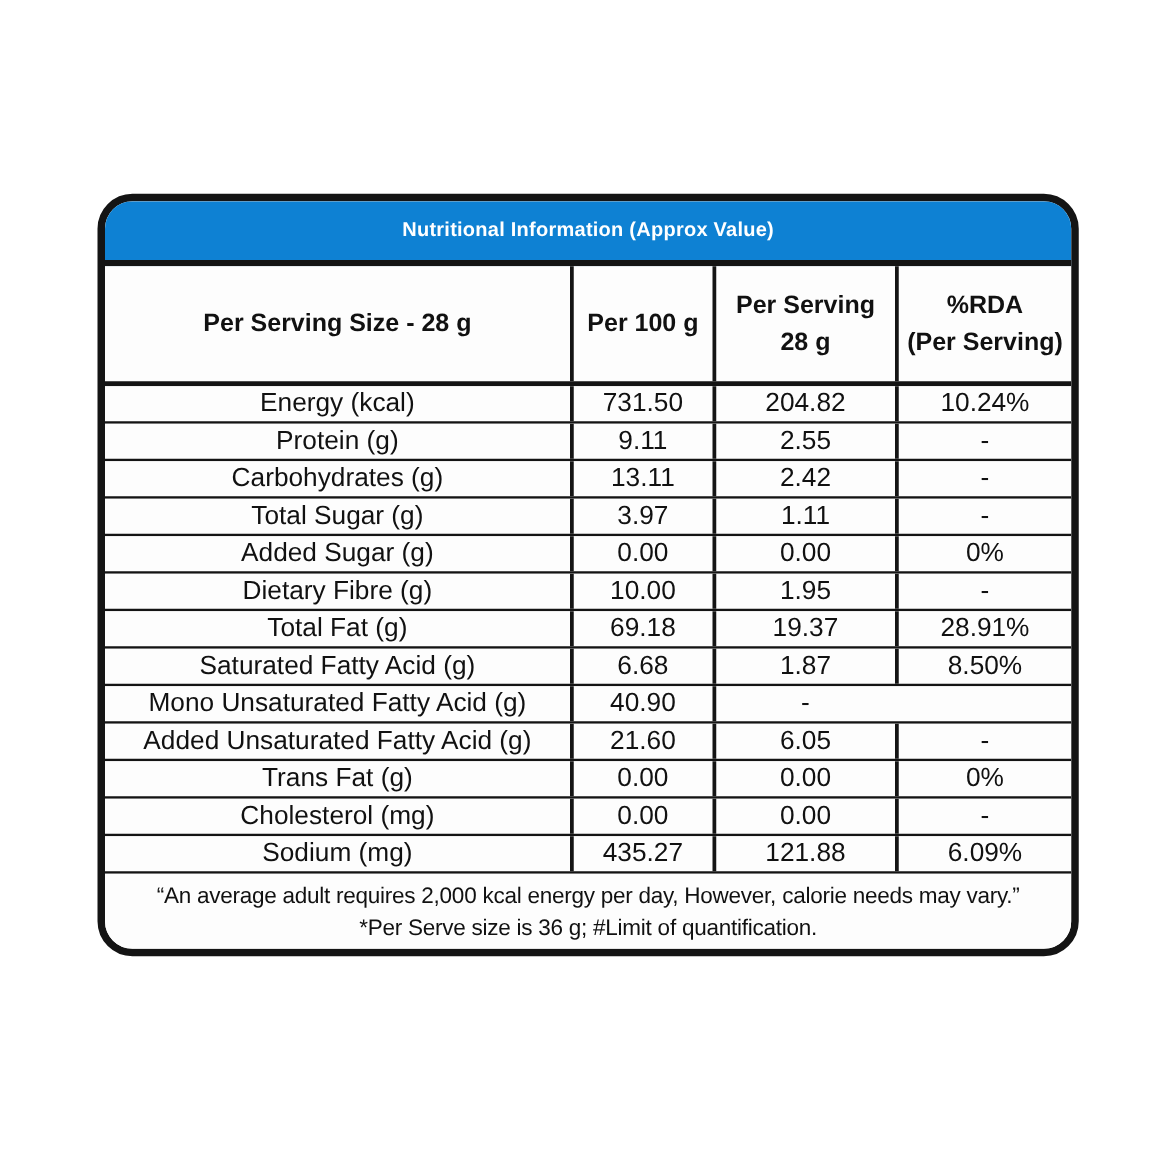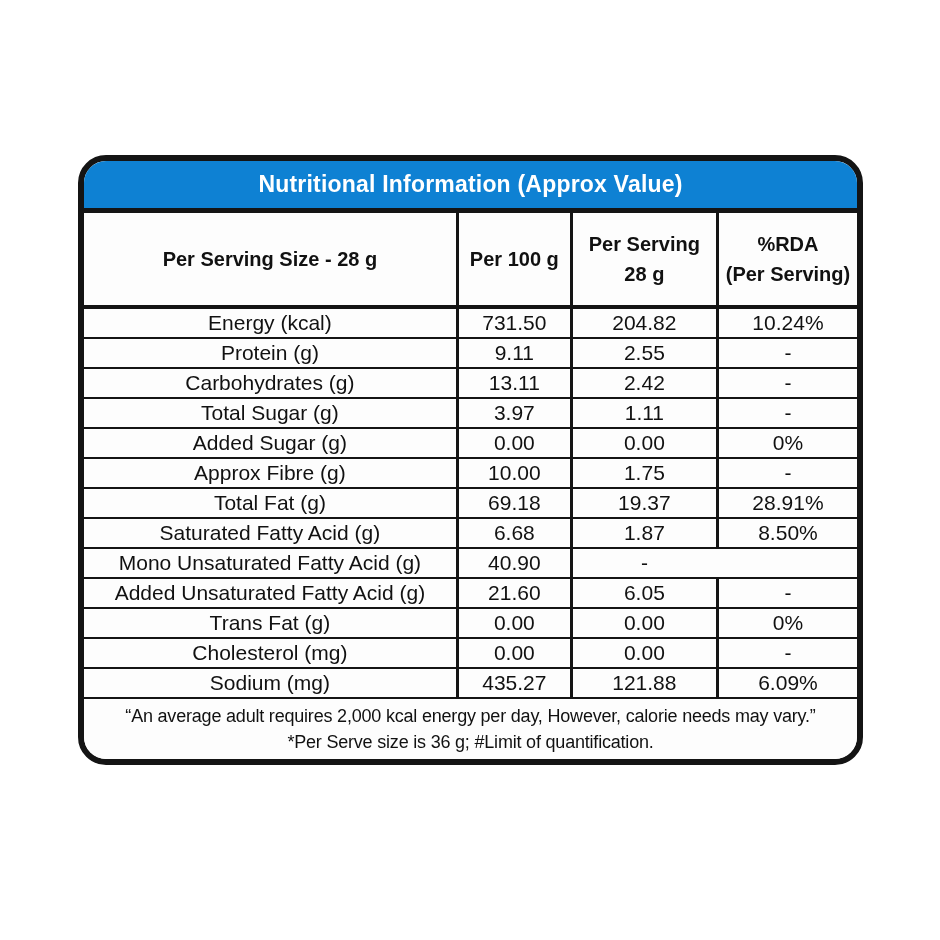--- a/index.html
+++ b/index.html
@@ -33,21 +33,21 @@
   }
 
   .banner {
     height: 52px;
     background: var(--banner-bg);
     border-bottom: 5px solid var(--table-border);
     display: flex; align-items: center; justify-content: center;
   }
   .banner .title {
     color: var(--banner-text);
-    font-size: 23px;
+    font-size: 16px;
     font-weight: bold;
     letter-spacing: 0.2px;
   }
 
   .grid-row {
     display: grid;
     grid-template-columns: 48.1% 14.75% 18.9% 1fr;
     background: var(--cell-bg);
   }
   .cell {
@@ -129,23 +129,23 @@
     </div>
 
     <div class="grid-row data-row">
       <div class="cell">Added Sugar (g)</div>
       <div class="cell c2">0.00</div>
       <div class="cell c3">0.00</div>
       <div class="cell c4">0%</div>
     </div>
 
     <div class="grid-row data-row">
-      <div class="cell">Approx Fibre (g)</div>
+      <div class="cell">Dietary Fibre (g)</div>
       <div class="cell c2">10.00</div>
-      <div class="cell c3">1.75</div>
+      <div class="cell c3">1.95</div>
       <div class="cell c4">-</div>
     </div>
 
     <div class="grid-row data-row">
       <div class="cell">Total Fat (g)</div>
       <div class="cell c2">69.18</div>
       <div class="cell c3">19.37</div>
       <div class="cell c4">28.91%</div>
     </div>
 

